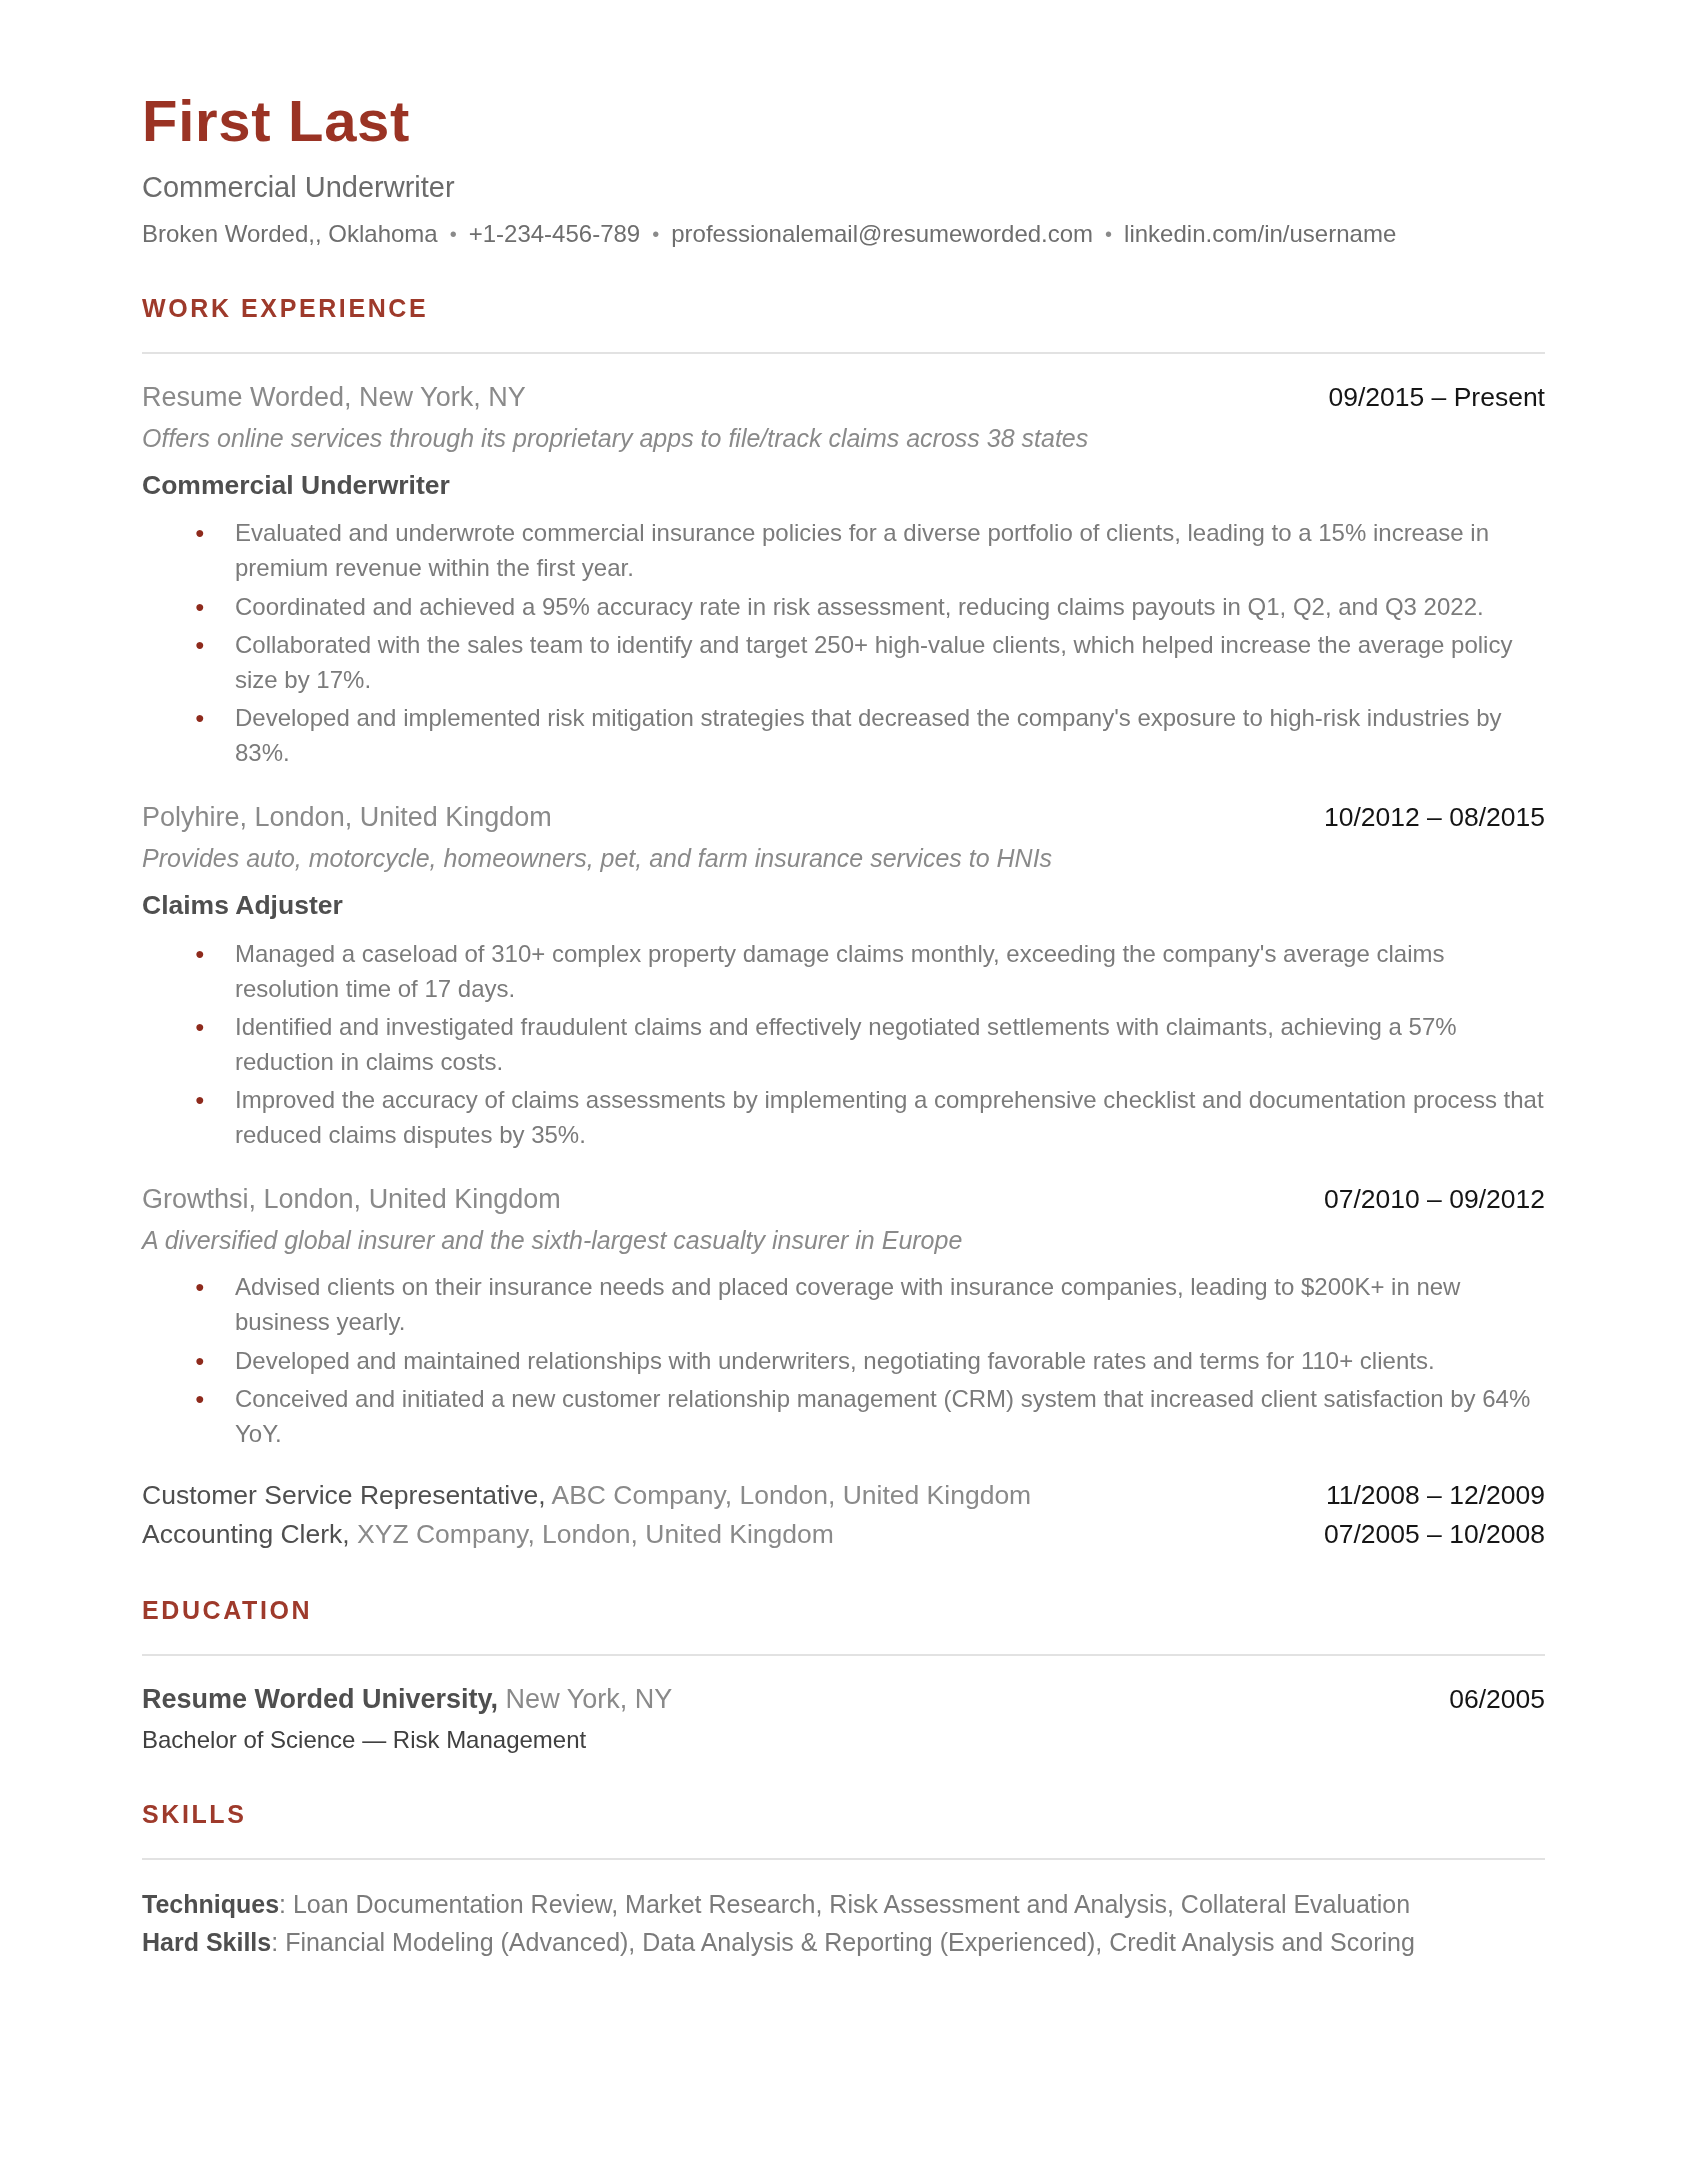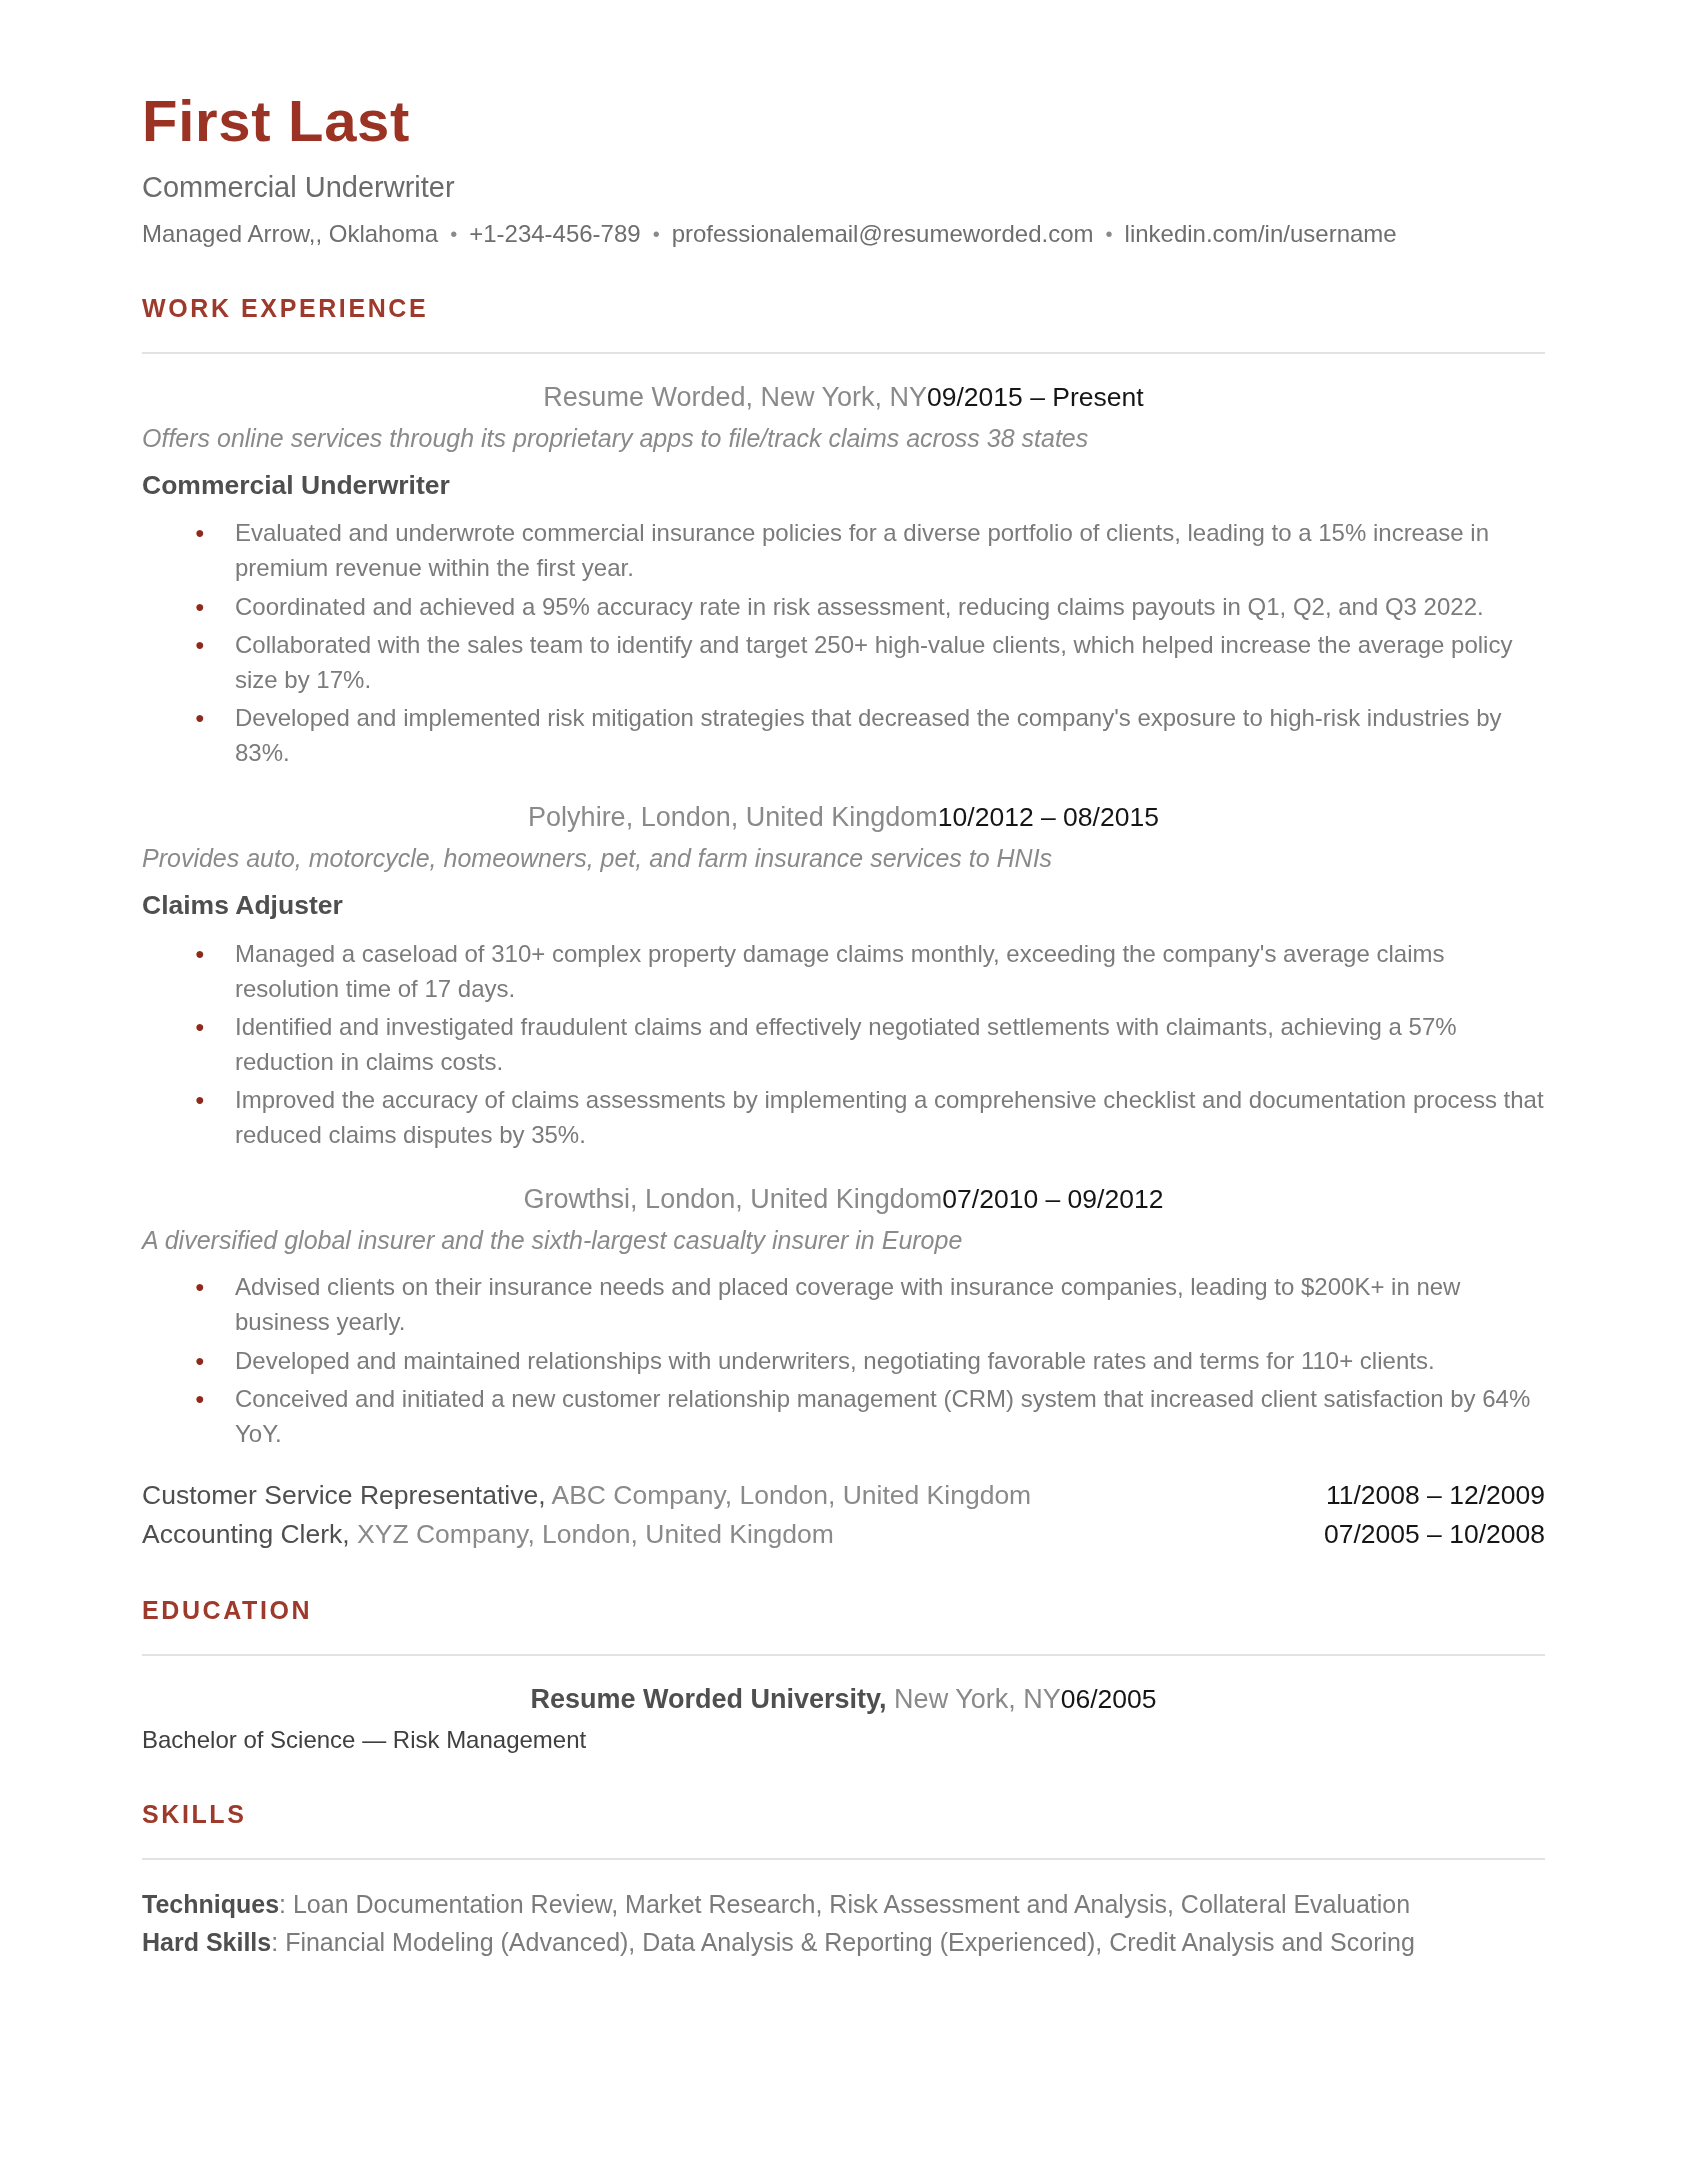--- a/index.html
+++ b/index.html
@@ -54,21 +54,21 @@
   }
   .rule {
     border: none;
     border-top: 2px solid #E2E2E2;
     margin-top: 29px;
   }
 
   
   .entry-head {
     display: flex;
-    justify-content: center;
+    justify-content: space-between;
     align-items: baseline;
   }
   .job .entry-head { margin-top: 28px; }
   .job + .job { margin-top: 32px; }
   .company {
     font-size: 27px;
     color: #8A8A8A;
   }
   .dates {
     font-size: 26.5px;
@@ -140,21 +140,21 @@
 </style>
 </head>
 <body>
 
 <div class="page">
 
   <header>
     <h1 class="name">First Last</h1>
     <div class="subtitle">Commercial Underwriter</div>
     <div class="contact">
-      <span>Managed Arrow,, Oklahoma</span><span class="sep">•</span><span>+1-234-456-789</span><span class="sep">•</span><span>professionalemail@resumeworded.com</span><span class="sep">•</span><span>linkedin.com/in/username</span>
+      <span>Broken Worded,, Oklahoma</span><span class="sep">•</span><span>+1-234-456-789</span><span class="sep">•</span><span>professionalemail@resumeworded.com</span><span class="sep">•</span><span>linkedin.com/in/username</span>
     </div>
   </header>
 
   <section class="section">
     <h2 class="section-heading">WORK EXPERIENCE</h2>
     <hr class="rule">
 
     <article class="job">
       <div class="entry-head">
         <span class="company">Resume Worded, New York, NY</span>

